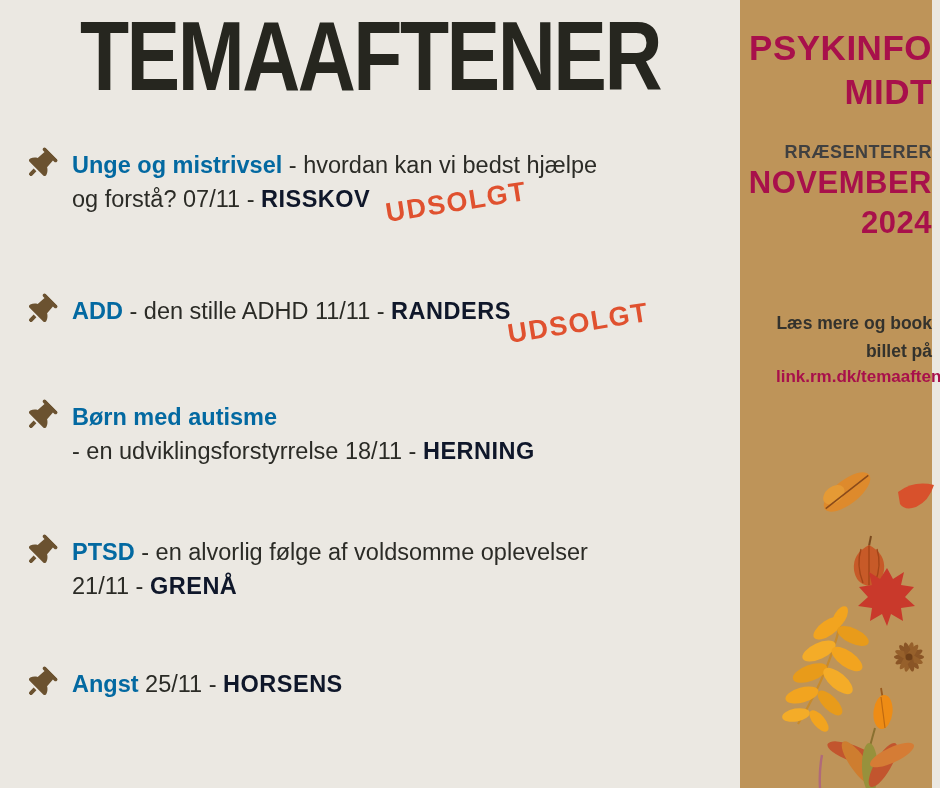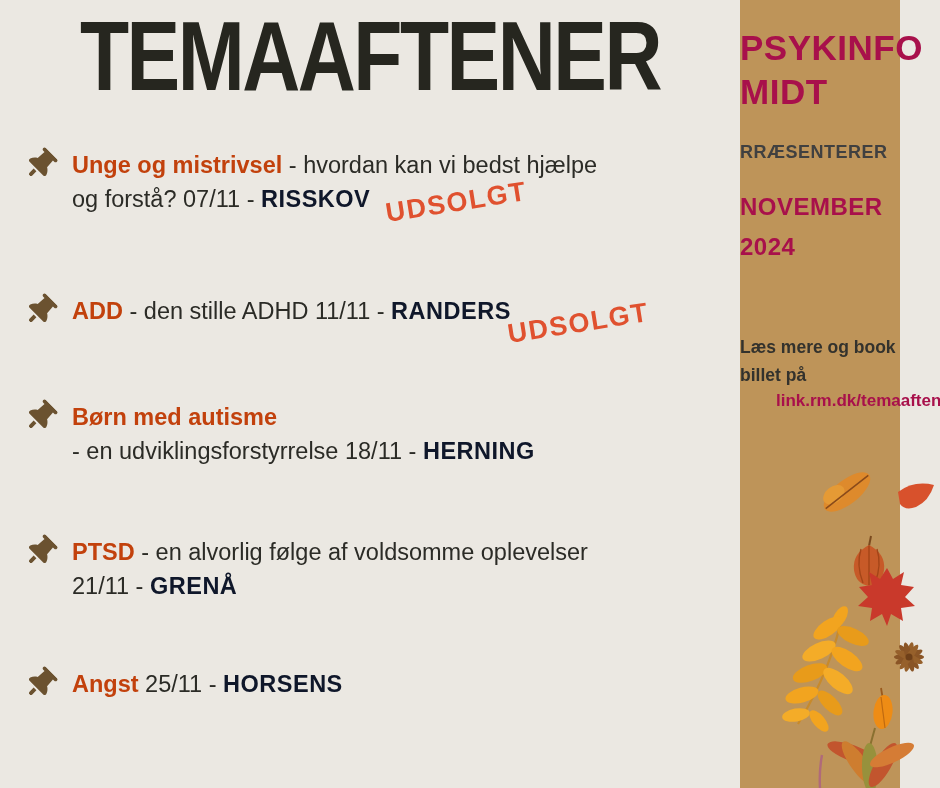--- a/index.html
+++ b/index.html
@@ -7,32 +7,32 @@
           font-family:"Liberation Sans",sans-serif;background:#EBE8E2;}
   
   .main{position:absolute;left:0;top:0;width:740px;height:788px;background:#EBE8E2;padding-left:35px;}
   .title{position:absolute;top:0;left:0;width:740px;margin:0;text-align:center;
          font-size:98px;font-weight:900;letter-spacing:-3px;line-height:112px;
          color:#26261F;transform:scaleX(.82);transform-origin:50% 50%;}
   .event{position:absolute;left:25px;width:700px;}
   .pin{position:absolute;left:0;top:1px;width:31px;height:31px;transform:rotate(45deg);}
   .pin svg{width:100%;height:100%;}
   .etext{margin-left:47px;font-size:23.5px;line-height:34px;color:#2B2B26;font-weight:500;}
-  .etext b{font-weight:800;color:#c2410c;}
+  .etext b{font-weight:800;color:#0369a1;}
   .city{font-weight:800;color:#0f172a;letter-spacing:.5px;text-align:right;}
   .stamp{position:absolute;color:#E0512F;font-weight:800;font-size:27px;
          letter-spacing:1.5px;transform:rotate(-9deg);white-space:nowrap;}
   
-  .sidebar{position:absolute;left:740px;top:0;width:160px;height:788px;
-           background:#BE9459;text-align:left;}
+  .sidebar{position:absolute;left:740px;top:0;width:192px;height:788px;
+           background:#BE9459;text-align:right;}
   .brand{margin-top:26px;font-size:35px;font-weight:800;line-height:44px;
          color:#A8104B;letter-spacing:.5px;}
   .presents{margin-top:28px;font-size:18px;font-weight:700;color:#404040;
             letter-spacing:.5px;}
-  .month{margin-top:24px;font-size:24px;font-weight:800;line-height:40px;
+  .month{font-size:31px;font-weight:800;line-height:40px;
          color:#A8104B;letter-spacing:.5px;}
   .cta{margin-top:66px;font-size:17.5px;font-weight:700;line-height:28px;color:#33322D;}
   .link{font-size:17px;font-weight:700;color:#A8104B;margin-top:2px;margin-left:36px;}
   .leaves{position:absolute;left:0;top:450px;width:200px;height:338px;}
 </style>
 </head>
 <body>
 
 <div class="poster">
 

